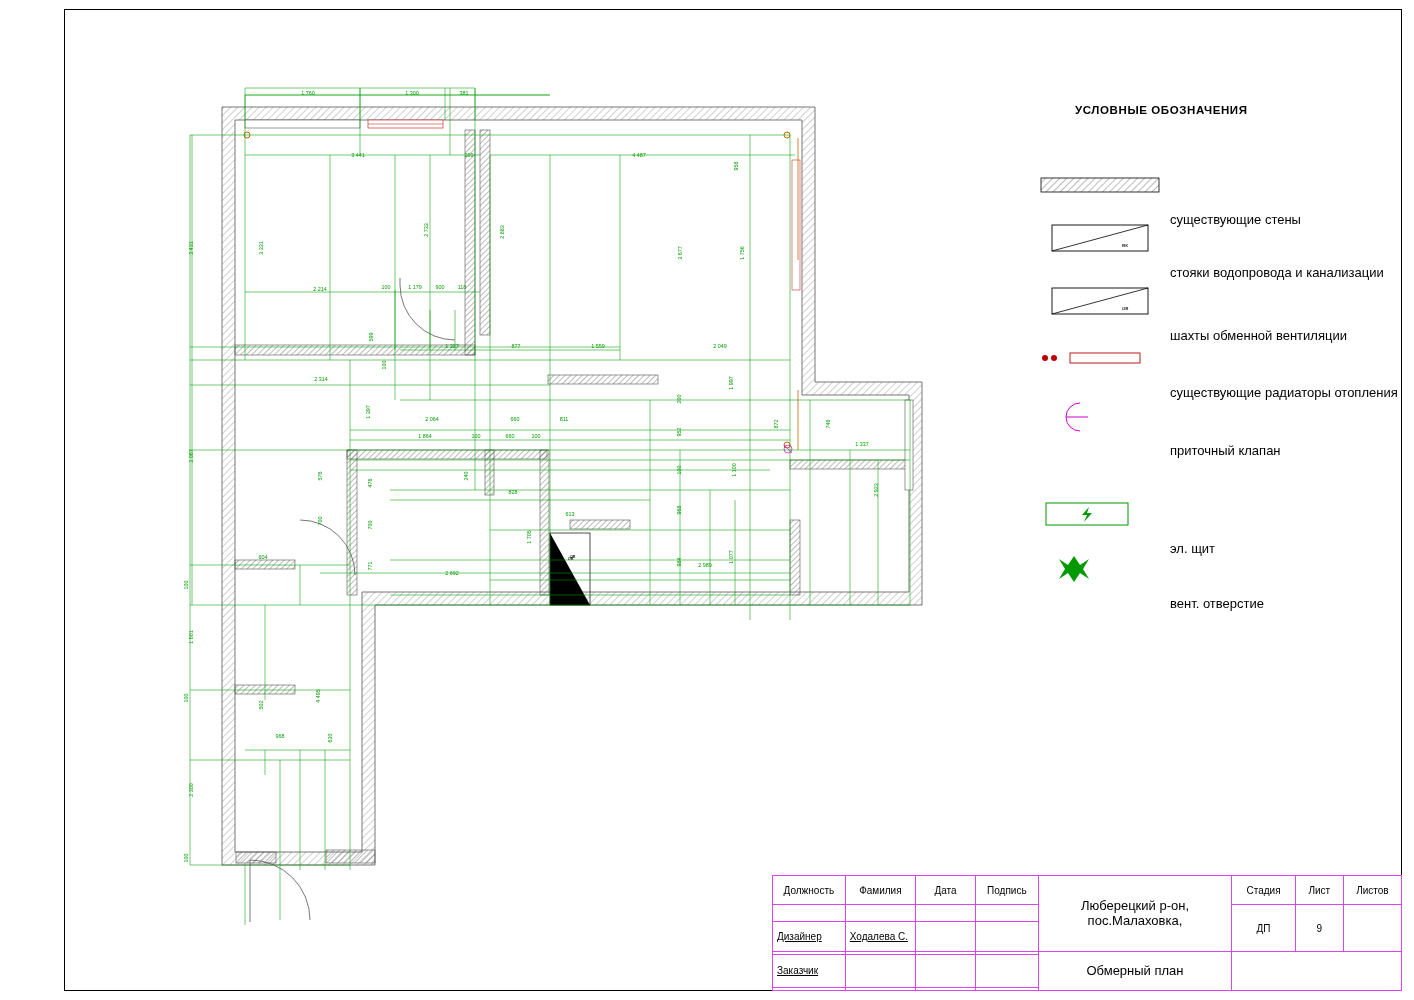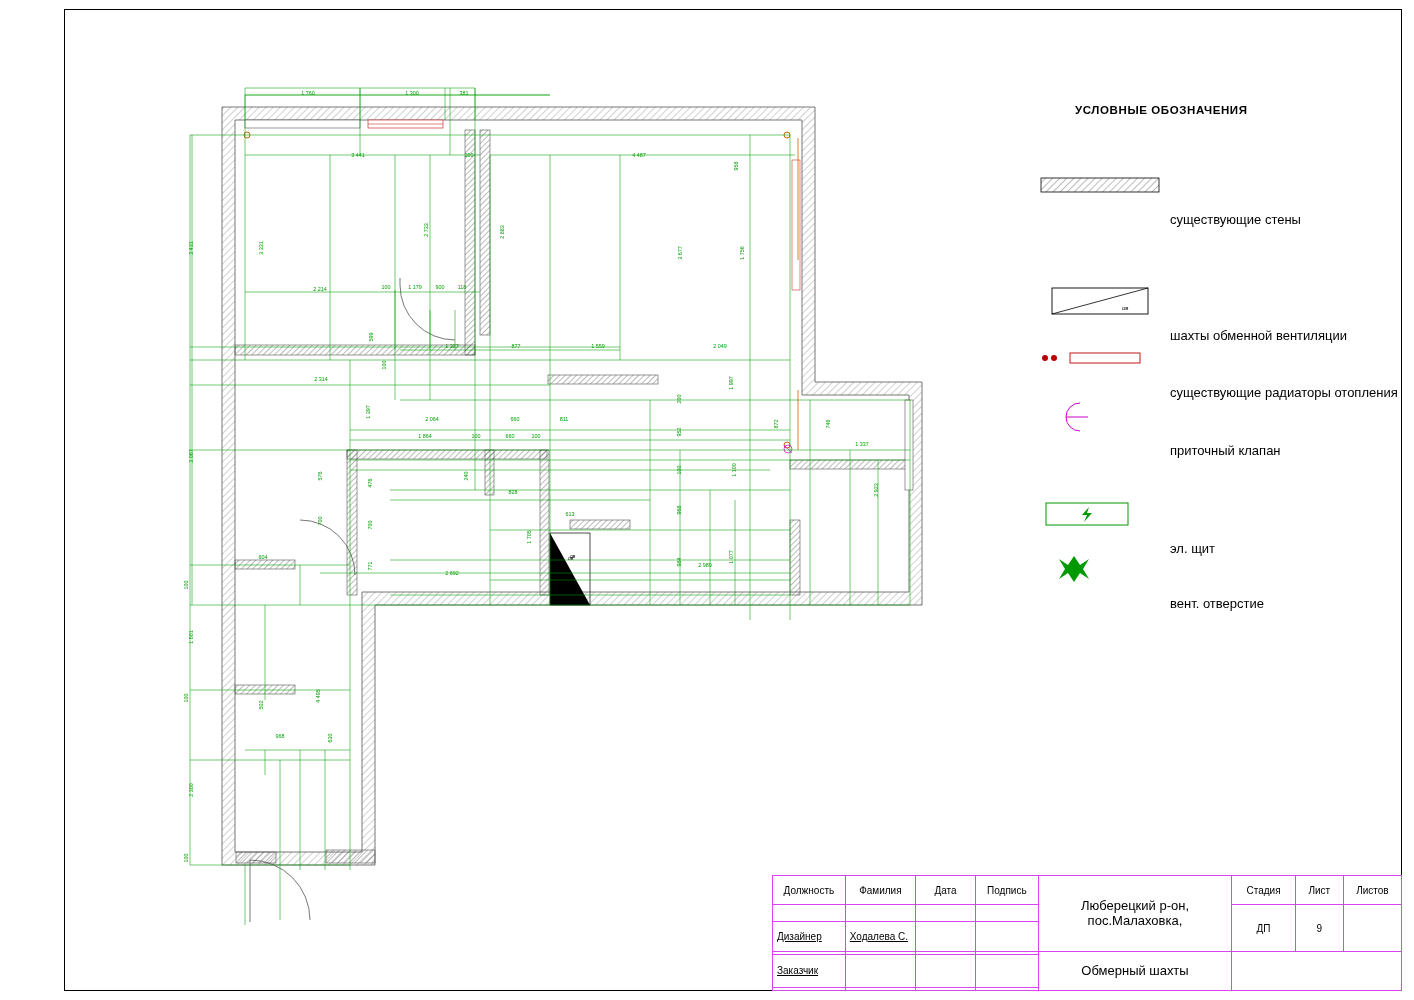--- a/index.html
+++ b/index.html
@@ -250,20 +250,28 @@
       <rect x="1" y="2" width="118" height="14" fill="url(#hatchL)" stroke="#000" stroke-width="0.8"></rect>
       <defs>
           <pattern id="hatchL" width="5" height="5" patternTransform="rotate(45)" patternUnits="userSpaceOnUse">
             <line x1="0" y1="0" x2="0" y2="5" stroke="#555" stroke-width="0.8"></line>
           </pattern>
         </defs>
     </svg>
     <div class="legend-label">существующие стены</div>
   </div>
 
+  <div class="legend-row" style="top:218px">
+    <svg class="sym" width="120" height="34">
+      <rect x="12" y="4" width="96" height="26" fill="#fff" stroke="#000" stroke-width="0.9"></rect>
+      <line x1="12" y1="30" x2="108" y2="4" stroke="#000" stroke-width="0.8"></line>
+      <text x="82" y="26" font-size="6" fill="#000" font-family="Liberation Sans">вк</text>
+    </svg>
+    <div class="legend-label">стояки водопровода и канализации</div>
+  </div>
 
   <div class="legend-row" style="top:281px">
     <svg class="sym" width="120" height="34">
       <rect x="12" y="4" width="96" height="26" fill="#fff" stroke="#000" stroke-width="0.9"></rect>
       <line x1="12" y1="30" x2="108" y2="4" stroke="#000" stroke-width="0.8"></line>
       <text x="82" y="26" font-size="6" fill="#000" font-family="Liberation Sans">ов</text>
     </svg>
     <div class="legend-label">шахты обменной вентиляции</div>
   </div>
 
@@ -326,21 +334,21 @@
         <td class="l">Дизайнер</td>
         <td class="l">Ходалева С.</td>
         <td></td>
         <td></td>
       </tr>
       <tr>
         <td></td>
         <td></td>
         <td></td>
         <td></td>
-        <td rowspan="3" class="big">Обмерный шахты</td>
+        <td rowspan="3" class="big">Обмерный план</td>
         <td colspan="3" rowspan="3"></td>
       </tr>
       <tr>
         <td class="l">Заказчик</td>
         <td></td>
         <td></td>
         <td></td>
       </tr>
       <tr>
         <td></td>

